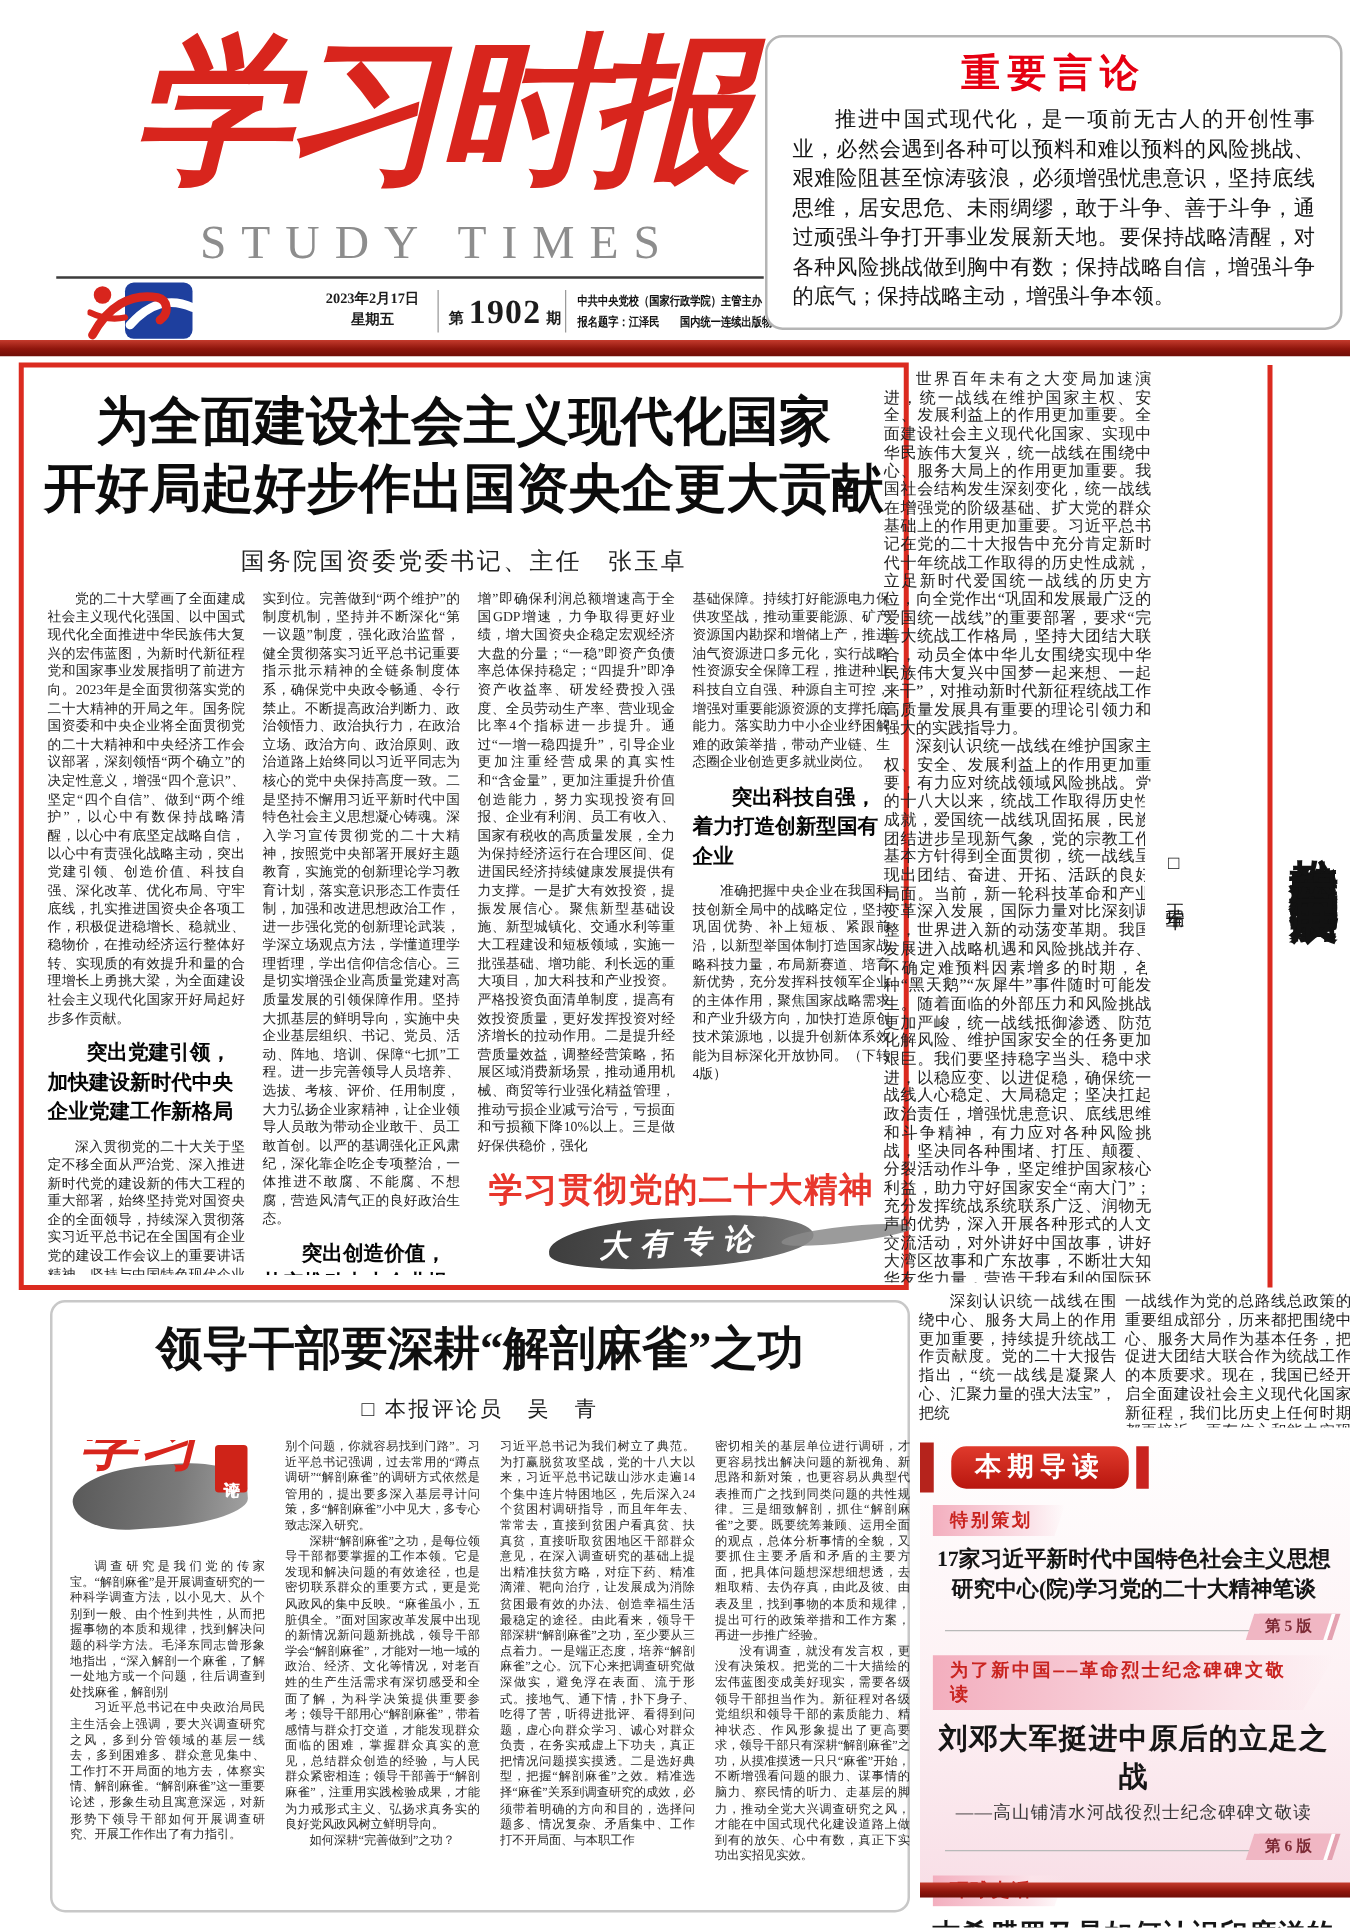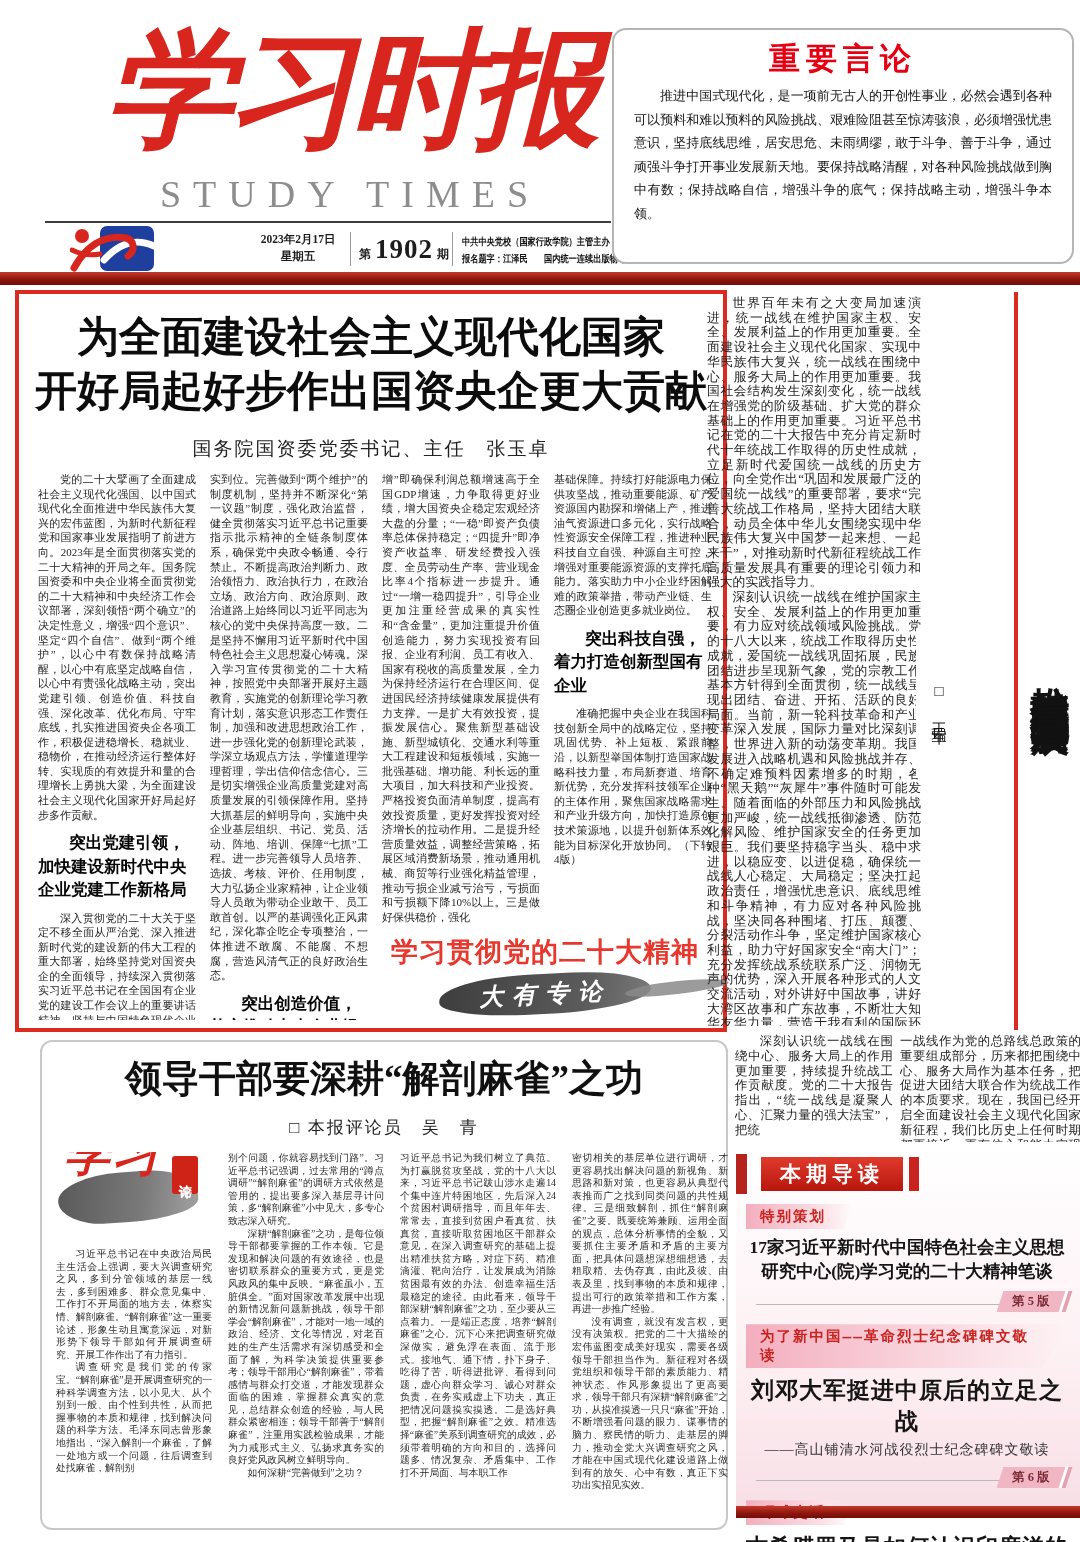--- a/index.html
+++ b/index.html
@@ -19,21 +19,21 @@
   .info-issue{left:358px;top:234px;width:92px;text-align:center;white-space:nowrap}
   .info-issue .sm{font-size:12px;font-weight:bold}
   .info-issue .big{font-size:27px;font-family:"Liberation Serif",serif;font-weight:bold;letter-spacing:1px}
   .info-pub{left:462px;top:233px;font-family:"Liberation Sans",sans-serif;font-size:10px;font-weight:600;
     line-height:17px;white-space:nowrap;transform:scaleX(.82);transform-origin:left top;color:#111}
   
   .quote-box{left:612px;top:28px;width:462px;height:236px;border:2px solid #b5b5b5;border-radius:14px;
     padding:8px 20px;background:#fff}
   .quote-title{text-align:center;font-family:"Liberation Sans",sans-serif;font-weight:900;font-size:31px;
     color:#e60012;letter-spacing:6px;margin-bottom:4px}
-  .quote-body{font-size:13px;line-height:23.5px;text-align:justify;text-indent:2em;color:#141414}
+  .quote-body{font-size:17px;line-height:23.5px;text-align:justify;text-indent:2em;color:#141414}
   .red-band{left:0;top:272px;width:1080px;height:13px;background:linear-gradient(180deg,#c43a2c 0%,#8e150c 55%,#6f0e07 100%)}
   
   .lead-frame{left:15px;top:290px;width:712px;height:742px;border:4px solid #db2b20;background:#fff}
   .lead-hl{left:35px;top:310px;width:672px;text-align:center;font-family:"Liberation Sans",sans-serif;
     font-weight:900;color:#0c0c0c}
   .lead-hl div{font-size:42px;line-height:1.28;letter-spacing:0px;white-space:nowrap}
   .lead-by{left:35px;top:436px;width:672px;text-align:center;font-size:19px;letter-spacing:2px;color:#222}
   .ncol{position:absolute;width:158px;height:548px;top:472px;overflow:hidden;font-size:11px;line-height:14.6px;
     text-align:justify;color:#242424}
   .lc1{left:38px}.lc2{left:210px}.lc3{left:382px}.lc4{left:554px}
@@ -73,21 +73,21 @@
     border-radius:55% 45% 60% 40%/60% 55% 45% 60%;transform:rotate(-4deg);opacity:.92}
   .com-xuexi{position:absolute;left:8px;top:-4px;font-family:"DejaVu Serif",serif;font-style:italic;font-weight:bold;
     font-size:46px;color:#d8251d;letter-spacing:2px}
   .com-seal{position:absolute;right:14px;top:4px;width:26px;height:38px;background:#cf2318;border-radius:3px;
     writing-mode:vertical-rl;text-align:center;font-size:13px;line-height:26px;color:#fff;font-weight:bold}
   
   .digest{left:736px;top:1144px;width:344px;height:374px;background:linear-gradient(180deg,#ffffff 0%,#fdf1f4 55%,#f8dee6 100%);
     padding:10px 8px 0 0}
   .dg-head{display:flex;align-items:center;margin-bottom:10px}
   .dg-bar1{width:11px;height:40px;background:#b5231c;margin-right:14px}
-  .dg-tab{width:142px;height:34px;background:linear-gradient(180deg,#e03a2c,#b8160e);border-radius:0;
+  .dg-tab{width:142px;height:34px;background:linear-gradient(180deg,#e03a2c,#b8160e);border-radius:12px;
     color:#fff;font-family:"Liberation Sans",sans-serif;font-weight:900;font-size:21px;letter-spacing:5px;
     text-align:center;line-height:34px}
   .dg-bar2{width:10px;height:34px;background:#c9231f;margin-left:6px}
   .dg-item{padding:0 4px 0 10px}
   .dg-tag{display:inline-block;background:linear-gradient(90deg,#f3aebe,#fbe3e9 75%,rgba(251,227,233,0));
     color:#c9231f;font-family:Liberation Mono, monospace;font-weight:700;font-size:14.5px;
     padding:3px 26px 3px 14px;letter-spacing:2px;clip-path:polygon(0 0,100% 0,92% 100%,0 100%)}
   .dg-title{font-weight:900;color:#151515;text-align:center;margin-top:7px;line-height:1.35}
   .t17{font-size:17.5px}.t23{font-size:23px;letter-spacing:1px}.t22{font-size:22px;letter-spacing:1px}
   .dg-sub{text-align:center;font-size:14px;color:#333;margin-top:4px;letter-spacing:1px}
@@ -180,22 +180,22 @@
 <div class="abs com-box"></div>
 <div class="abs com-title">领导干部要深耕“解剖麻雀”之功</div>
 <div class="abs com-by">□ 本报评论员　吴　青</div>
 <div class="ccol cc1">
   <div class="com-logo">
     <div class="com-brush"></div>
     <div class="com-xuexi">学习</div>
     <div class="com-seal">评论</div>
   </div>
   <div>
+      <p class="f-p">调查研究是我们党的传家宝。“解剖麻雀”是开展调查研究的一种科学调查方法，以小见大、从个别到一般、由个性到共性，从而把握事物的本质和规律，找到解决问题的科学方法。毛泽东同志曾形象地指出，“深入解剖一个麻雀，了解一处地方或一个问题，往后调查到处找麻雀，解剖别</p>
       <p class="f-p">习近平总书记在中央政治局民主生活会上强调，要大兴调查研究之风，多到分管领域的基层一线去，多到困难多、群众意见集中、工作打不开局面的地方去，体察实情、解剖麻雀。“解剖麻雀”这一重要论述，形象生动且寓意深远，对新形势下领导干部如何开展调查研究、开展工作作出了有力指引。</p>
-      <p class="f-p">调查研究是我们党的传家宝。“解剖麻雀”是开展调查研究的一种科学调查方法，以小见大、从个别到一般、由个性到共性，从而把握事物的本质和规律，找到解决问题的科学方法。毛泽东同志曾形象地指出，“深入解剖一个麻雀，了解一处地方或一个问题，往后调查到处找麻雀，解剖别</p>
     </div>
 </div>
 <div class="ccol cc2">
     <p class="f-t">别个问题，你就容易找到门路”。习近平总书记强调，过去常用的“蹲点调研”“解剖麻雀”的调研方式依然是管用的，提出要多深入基层寻计问策，多“解剖麻雀”小中见大，多专心致志深入研究。</p>
     <p class="f-p">深耕“解剖麻雀”之功，是每位领导干部都要掌握的工作本领。它是发现和解决问题的有效途径，也是密切联系群众的重要方式，更是党风政风的集中反映。“麻雀虽小，五脏俱全。”面对国家改革发展中出现的新情况新问题新挑战，领导干部学会“解剖麻雀”，才能对一地一域的政治、经济、文化等情况，对老百姓的生产生活需求有深切感受和全面了解，为科学决策提供重要参考；领导干部用心“解剖麻雀”，带着感情与群众打交道，才能发现群众面临的困难，掌握群众真实的意见，总结群众创造的经验，与人民群众紧密相连；领导干部善于“解剖麻雀”，注重用实践检验成果，才能为力戒形式主义、弘扬求真务实的良好党风政风树立鲜明导向。</p>
     <p class="f-p">如何深耕“完善做到”之功？</p>
   </div>
 <div class="ccol cc3">
     <p class="f-t">习近平总书记为我们树立了典范。为打赢脱贫攻坚战，党的十八大以来，习近平总书记跋山涉水走遍14个集中连片特困地区，先后深入24个贫困村调研指导，而且年年去、常常去，直接到贫困户看真贫、扶真贫，直接听取贫困地区干部群众意见，在深入调查研究的基础上提出精准扶贫方略，对症下药、精准滴灌、靶向治疗，让发展成为消除贫困最有效的办法、创造幸福生活最稳定的途径。由此看来，领导干部深耕“解剖麻雀”之功，至少要从三点着力。一是端正态度，培养“解剖麻雀”之心。沉下心来把调查研究做深做实，避免浮在表面、流于形式。接地气、通下情，扑下身子、吃得了苦，听得进批评、看得到问题，虚心向群众学习、诚心对群众负责，在务实戒虚上下功夫，真正把情况问题摸实摸透。二是选好典型，把握“解剖麻雀”之效。精准选择“麻雀”关系到调查研究的成效，必须带着明确的方向和目的，选择问题多、情况复杂、矛盾集中、工作打不开局面、与本职工作</p>
   </div>

